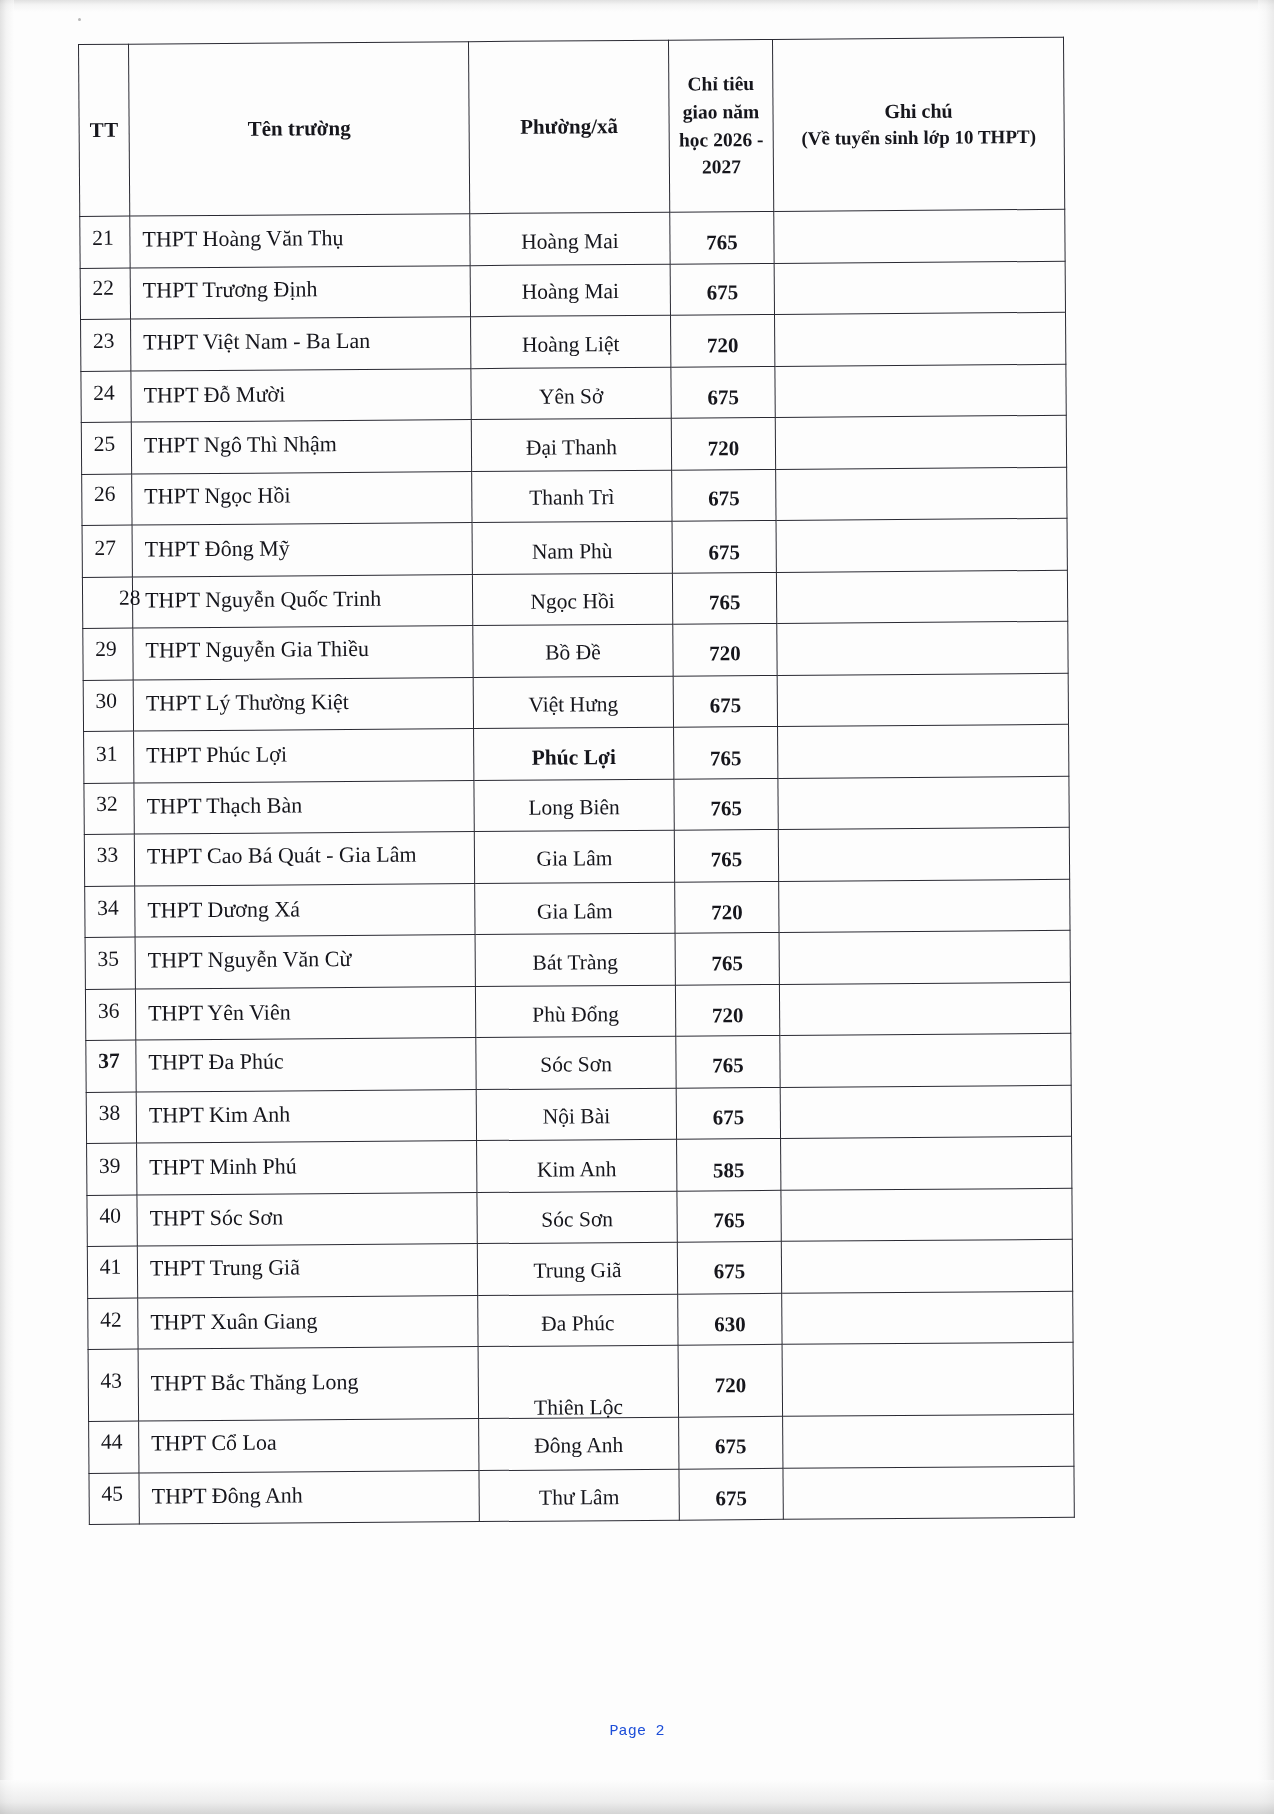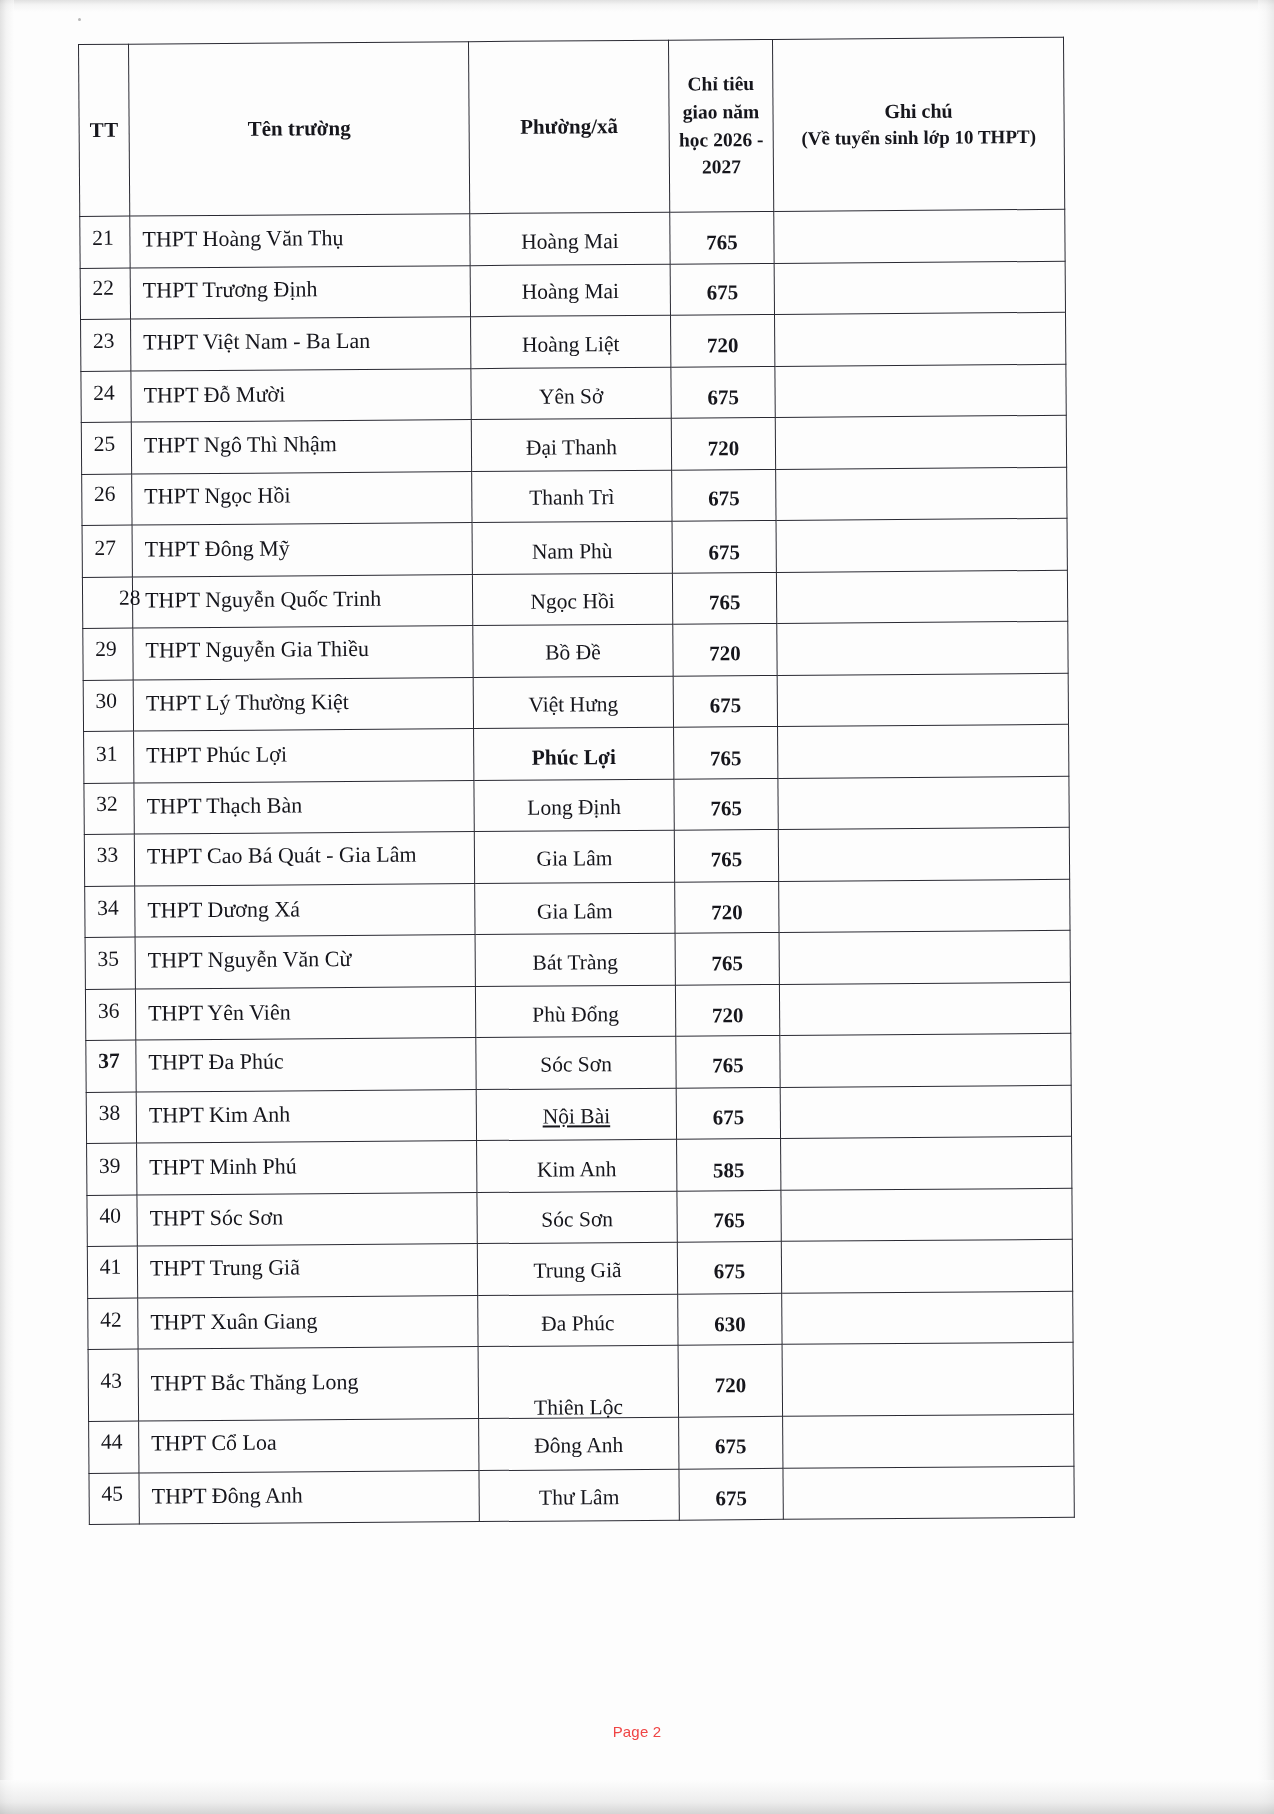--- a/index.html
+++ b/index.html
@@ -122,23 +122,23 @@
     font-weight: bold;
   }
   tbody td.nt { }
 
   .page-footer {
     position: absolute;
     left: 0;
     right: 0;
     top: 1723px;
     text-align: center;
-    font-family: Liberation Sans, sans-serif;
+    font-family: Liberation Mono, monospace;
     font-size: 15px;
-    color: #ef4444;
+    color: #1d4ed8;
     letter-spacing: .2px;
   }
 </style>
 </head>
 <body>
 
 <div class="page-sheet">
   <div class="edge-shadow-top"></div>
   <div class="edge-shadow-left"></div>
   <div class="edge-shadow-right"></div>
@@ -241,21 +241,21 @@
         <tr>
           <td class="tt"><span style="display: inline-block; transform: translateY(-3px);">31</span></td>
           <td class="nm"><span style="display: inline-block; transform: translateY(-1px);">THPT Phúc Lợi</span></td>
           <td class="wd"><span style="display: inline-block; transform: translateY(4px); font-weight: bold;">Phúc Lợi</span></td>
           <td class="qt"><span style="display: inline-block; transform: translateY(6px);">765</span></td>
           <td class="nt"><span style="display: inline-block; transform: translateY(1px);"></span></td>
         </tr>
         <tr>
           <td class="tt"><span style="display: inline-block; transform: translateY(-4px);">32</span></td>
           <td class="nm"><span style="display: inline-block; transform: translateY(-2px);">THPT Thạch Bàn</span></td>
-          <td class="wd"><span style="display: inline-block; transform: translateY(3px);">Long Định</span></td>
+          <td class="wd"><span style="display: inline-block; transform: translateY(3px);">Long Biên</span></td>
           <td class="qt"><span style="display: inline-block; transform: translateY(5px);">765</span></td>
           <td class="nt"><span style="display: inline-block; transform: translateY(0px);"></span></td>
         </tr>
         <tr>
           <td class="tt"><span style="display: inline-block; transform: translateY(-5px);">33</span></td>
           <td class="nm"><span style="display: inline-block; transform: translateY(-3px);">THPT Cao Bá Quát - Gia Lâm</span></td>
           <td class="wd"><span style="display: inline-block; transform: translateY(2px);">Gia Lâm</span></td>
           <td class="qt"><span style="display: inline-block; transform: translateY(4px);">765</span></td>
           <td class="nt"><span style="display: inline-block; transform: translateY(-1px);"></span></td>
         </tr>
@@ -283,21 +283,21 @@
         <tr>
           <td class="tt"><span style="display: inline-block; transform: translateY(-5px); font-weight: bold;">37</span></td>
           <td class="nm"><span style="display: inline-block; transform: translateY(-3px);">THPT Đa Phúc</span></td>
           <td class="wd"><span style="display: inline-block; transform: translateY(2px);">Sóc Sơn</span></td>
           <td class="qt"><span style="display: inline-block; transform: translateY(4px);">765</span></td>
           <td class="nt"><span style="display: inline-block; transform: translateY(-1px);"></span></td>
         </tr>
         <tr>
           <td class="tt"><span style="display: inline-block; transform: translateY(-4px);">38</span></td>
           <td class="nm"><span style="display: inline-block; transform: translateY(-2px);">THPT Kim Anh</span></td>
-          <td class="wd"><span style="display: inline-block; transform: translateY(3px); text-decoration: underline;">Nội Bài</span></td>
+          <td class="wd"><span style="display: inline-block; transform: translateY(3px);">Nội Bài</span></td>
           <td class="qt"><span style="display: inline-block; transform: translateY(5px);">675</span></td>
           <td class="nt"><span style="display: inline-block; transform: translateY(0px);"></span></td>
         </tr>
         <tr>
           <td class="tt"><span style="display: inline-block; transform: translateY(-3px);">39</span></td>
           <td class="nm"><span style="display: inline-block; transform: translateY(-1px);">THPT Minh Phú</span></td>
           <td class="wd"><span style="display: inline-block; transform: translateY(4px);">Kim Anh</span></td>
           <td class="qt"><span style="display: inline-block; transform: translateY(6px);">585</span></td>
           <td class="nt"><span style="display: inline-block; transform: translateY(1px);"></span></td>
         </tr>

